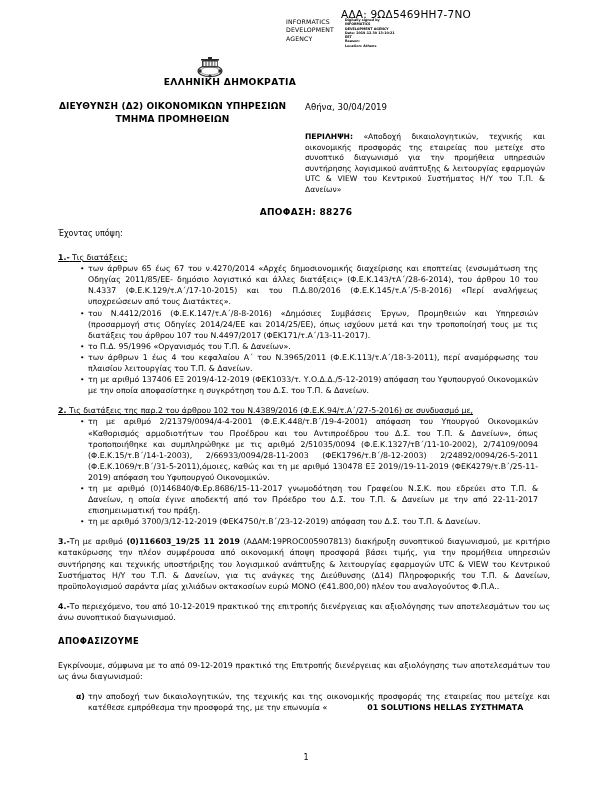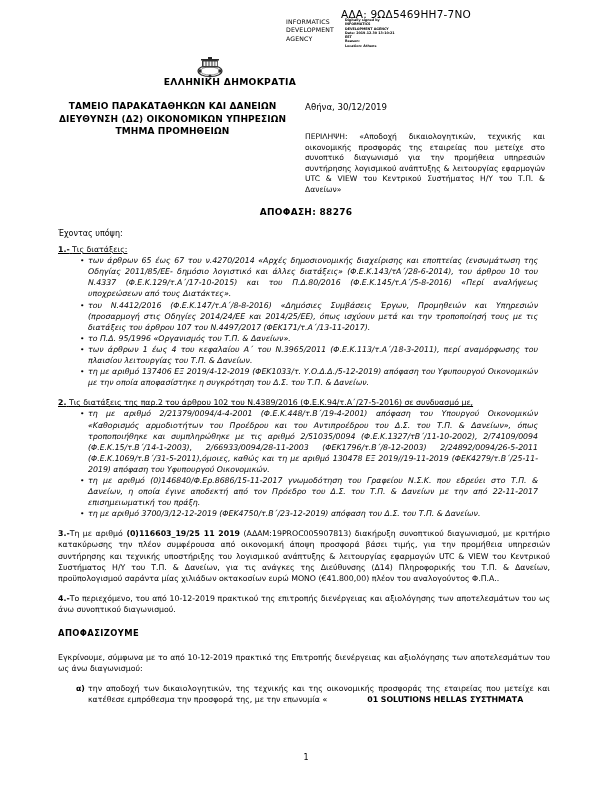--- a/index.html
+++ b/index.html
@@ -100,21 +100,21 @@
     font-size: 8.6px;
   }
   .perilipsi {
     position: absolute;
     left: 305px; top: 132px;
     width: 240px;
     font-size: 7.6px;
     line-height: 10.6px;
     text-align: justify;
   }
-  .perilipsi b { font-weight: normal; }
+  .perilipsi b { font-weight: bold; }
 
   
   .apofasi-num {
     position: absolute;
     left: 0; top: 207px;
     width: 612px;
     text-align: center;
     font-size: 9px;
     font-weight: bold;
     letter-spacing: 0.3px;
@@ -123,33 +123,32 @@
   
   .body-area {
     position: absolute;
     left: 58px; top: 228px;
     width: 492px;
     font-size: 7.8px;
     line-height: 11.1px;
   }
   .echontas {
     font-size: 8px;
-    margin-bottom: 5px;
+    margin-bottom: 13px;
   }
   .sec-head {
     text-align: justify;
     margin-bottom: 0px;
     text-decoration: underline;
   }
   .sec-head b { font-weight: bold; }
   ul.bl {
     list-style: none;
     margin: 0 12px 0 0;
     padding: 0 0 0 22px;
-    font-style: italic;
   }
   ul.bl > li {
     position: relative;
     text-align: justify;
     margin: 0;
     padding: 0 0 0 8px;
     line-height: 11.1px;
   }
   ul.bl > li:before {
     content: "\2022";
@@ -228,26 +227,25 @@
       <rect x="24" y="2" width="8" height="4" fill="#2a2a2a"></rect>
       <circle cx="8" cy="30" r="3.4" fill="#2a2a2a"></circle>
       <circle cx="48" cy="30" r="3.4" fill="#2a2a2a"></circle>
       <circle cx="28" cy="40" r="3" fill="#2a2a2a"></circle>
     </g>
   </svg>
 
   <div class="republic">ΕΛΛΗΝΙΚΗ ΔΗΜΟΚΡΑΤΙΑ</div>
 
   <div class="org">
-    <div>ΤΑΜΕΙΟ ΠΑΡΑΚΑΤΑΘΗΚΩΝ ΚΑΙ ΔΑΝΕΙΩΝ</div>
     <div>ΔΙΕΥΘΥΝΣΗ (Δ2) ΟΙΚΟΝΟΜΙΚΩΝ ΥΠΗΡΕΣΙΩΝ</div>
     <div>ΤΜΗΜΑ ΠΡΟΜΗΘΕΙΩΝ</div>
   </div>
 
-  <div class="date">Αθήνα, 30/12/2019</div>
+  <div class="date">Αθήνα, 30/04/2019</div>
 
   <div class="perilipsi">
     <b>ΠΕΡΙΛΗΨΗ:</b>
     <span>«Αποδοχή δικαιολογητικών, τεχνικής και οικονομικής προσφοράς της εταιρείας που μετείχε στο συνοπτικό διαγωνισμό για την προμήθεια υπηρεσιών συντήρησης λογισμικού ανάπτυξης &amp; λειτουργίας εφαρμογών UTC &amp; VIEW του Κεντρικού Συστήματος Η/Υ του Τ.Π. &amp; Δανείων»</span>
   </div>
 
   <div class="apofasi-num">ΑΠΟΦΑΣΗ: 88276</div>
 
   <div class="body-area">
 
@@ -288,21 +286,21 @@
     <div class="para">
       <b>4.-</b><span>Το περιεχόμενο, του από 10-12-2019 πρακτικού της επιτροπής διενέργειας και αξιολόγησης των αποτελεσμάτων του ως άνω συνοπτικού διαγωνισμού.</span>
     </div>
 
     <div class="gap-lg"></div>
 
     <div class="apofasizoume">ΑΠΟΦΑΣΙΖΟΥΜΕ</div>
 
     <div class="gap-lg"></div>
 
-    <div class="para">Εγκρίνουμε, σύμφωνα με το από 10-12-2019 πρακτικό της Επιτροπής διενέργειας και αξιολόγησης των αποτελεσμάτων του ως άνω διαγωνισμού:</div>
+    <div class="para">Εγκρίνουμε, σύμφωνα με το από 09-12-2019 πρακτικό της Επιτροπής διενέργειας και αξιολόγησης των αποτελεσμάτων του ως άνω διαγωνισμού:</div>
 
     <div class="gap"></div>
 
     <ul class="alpha">
       <li>
         <span class="mk">α)</span><span>την αποδοχή των δικαιολογητικών, της τεχνικής και της οικονομικής προσφοράς της εταιρείας που μετείχε και κατέθεσε εμπρόθεσμα την προσφορά της, με την επωνυμία «</span><b class="strong">01 SOLUTIONS HELLAS ΣΥΣΤΗΜΑΤΑ</b>
       </li>
     </ul>
 
   </div>

